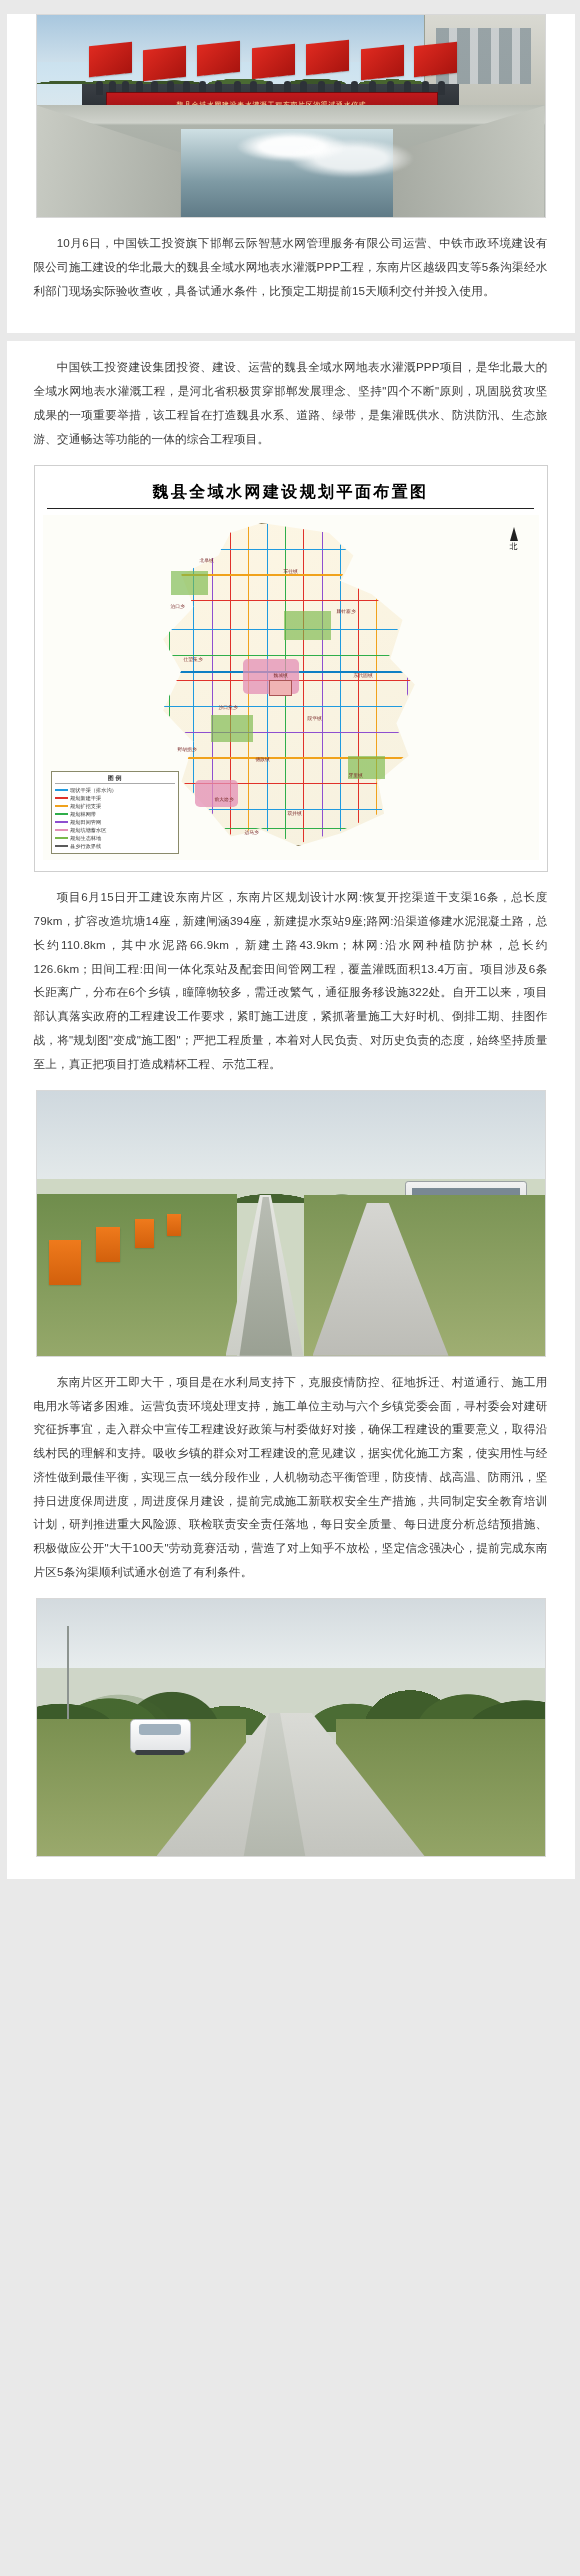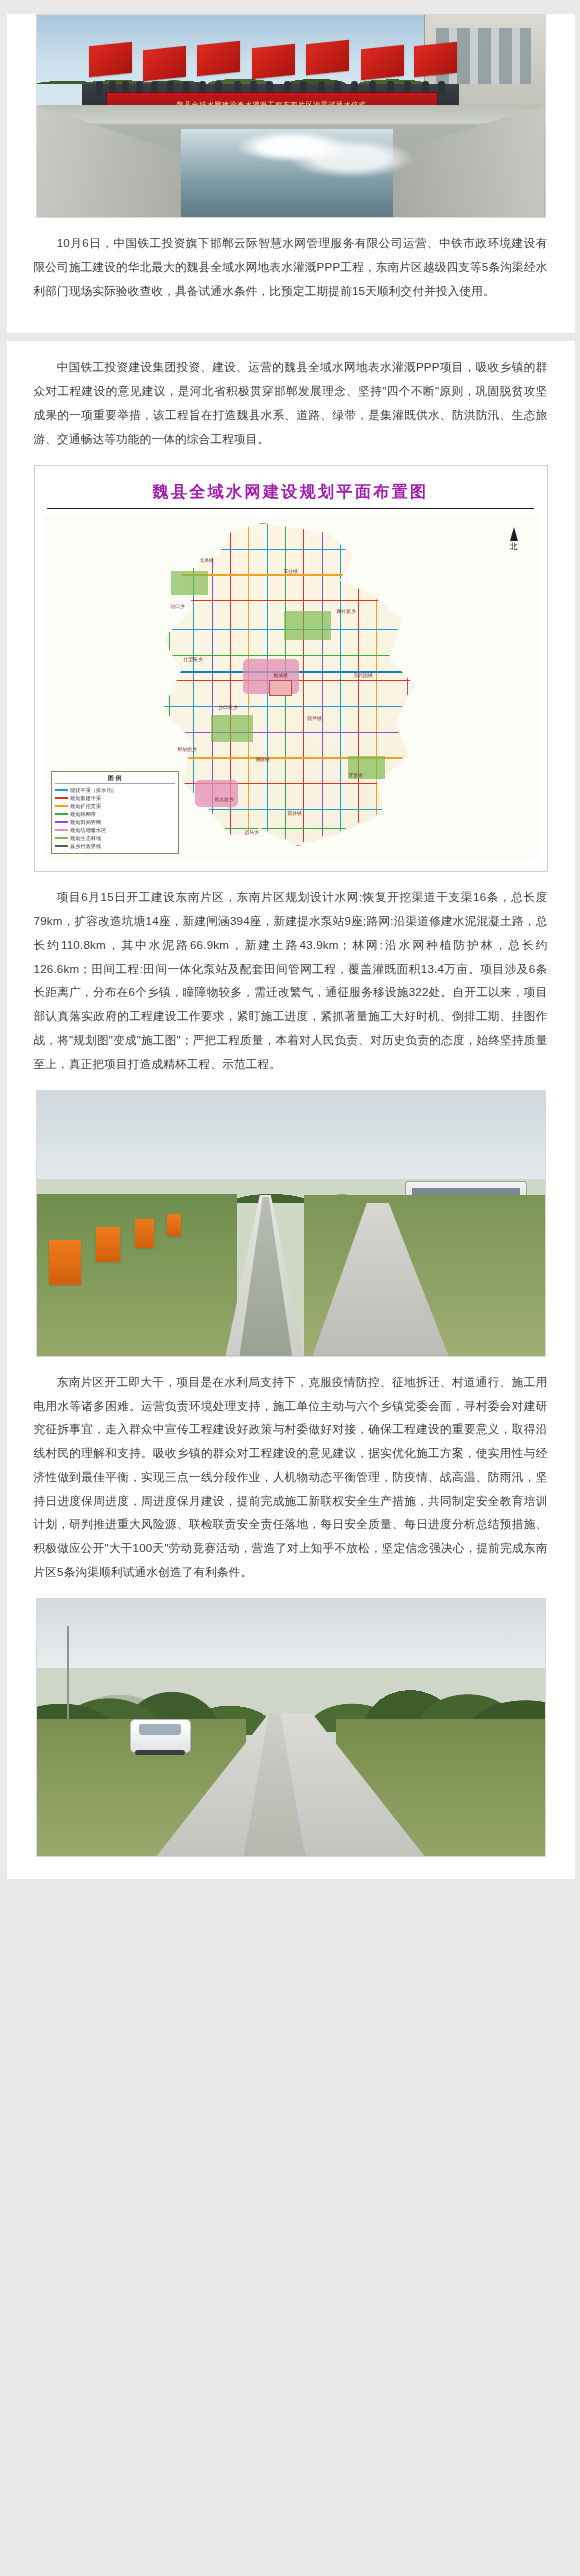--- a/index.html
+++ b/index.html
@@ -141,21 +141,21 @@
     border: 0.8px solid #cfcfcf;
     background: #fff;
     padding: 8px 8px 11.2px 8px;
     position: relative;
   }
   .map-title {
     text-align: center;
     font-size: 16px;
     font-weight: bold;
     letter-spacing: 2.4px;
-    color: #a21caf;
+    color: #000000;
     padding: 8px 0 4.8px 0;
     border-bottom: 1.6px solid #222;
     margin: 0 4.8px 6.4px 4.8px;
     font-family: "Liberation Serif", serif;
   }
   .map-canvas {
     position: relative;
     height: 345px;
     background: #fdfdf8;
     overflow: hidden;
@@ -329,21 +329,21 @@
       <div class="ph1-water"></div>
       <div class="ph1-spray"></div>
     </div>
     <p class="para">10月6日，中国铁工投资旗下邯郸云际智慧水网管理服务有限公司运营、中铁市政环境建设有限公司施工建设的华北最大的魏县全域水网地表水灌溉PPP工程，东南片区越级四支等5条沟渠经水利部门现场实际验收查收，具备试通水条件，比预定工期提前15天顺利交付并投入使用。</p>
     <div class="capt-end"></div>
   </div>
 
   <div class="divider-gap"></div>
 
   <div class="block">
-    <p class="para" style="margin-top:14.4px">中国铁工投资建设集团投资、建设、运营的魏县全域水网地表水灌溉PPP项目，吸收乡镇的群众对工程建设的意见建议，是河北省积极贯穿邯郸发展理念、坚持"四个不断"原则，巩固脱贫攻坚成果的一项重要举措，该工程旨在打造魏县水系、道路、绿带，是集灌既供水、防洪防汛、生态旅游、交通畅达等功能的一体的综合工程项目。</p>
+    <p class="para" style="margin-top:14.4px">中国铁工投资建设集团投资、建设、运营的魏县全域水网地表水灌溉PPP项目，是华北最大的全域水网地表水灌溉工程，是河北省积极贯穿邯郸发展理念、坚持"四个不断"原则，巩固脱贫攻坚成果的一项重要举措，该工程旨在打造魏县水系、道路、绿带，是集灌既供水、防洪防汛、生态旅游、交通畅达等功能的一体的综合工程项目。</p>
 
     <div class="mapwrap">
       <div class="map-title">魏县全域水网建设规划平面布置图</div>
       <div class="map-canvas">
 
         <div class="map-shape"></div>
 
         <div class="map-net">
 
           <span class="vline" style="left:18%;  background:#1f9adf;"></span>

